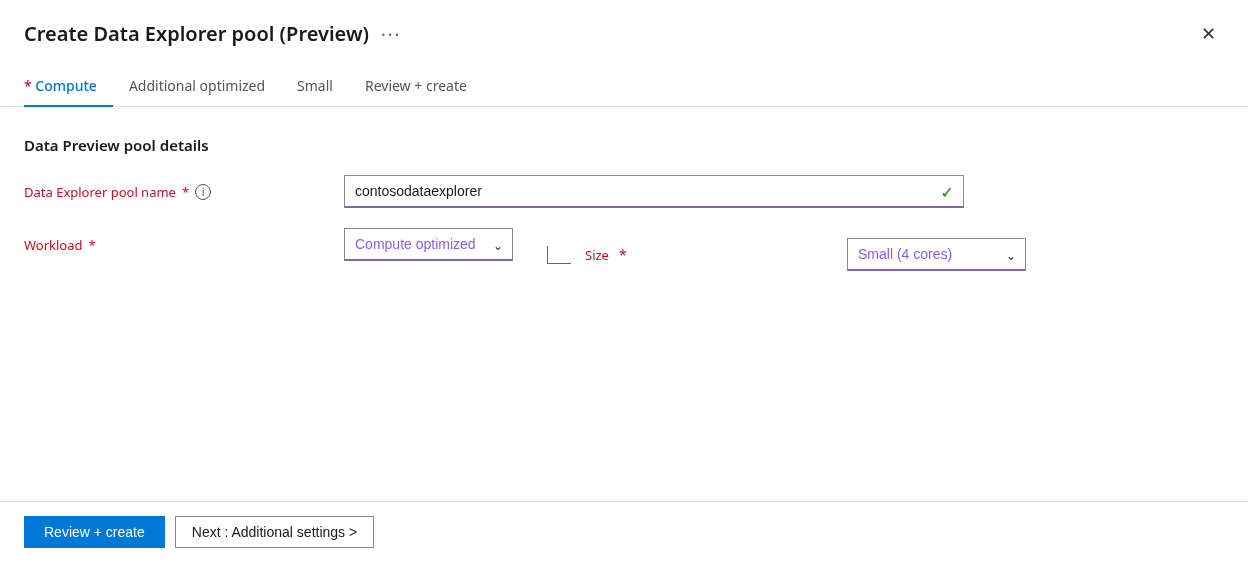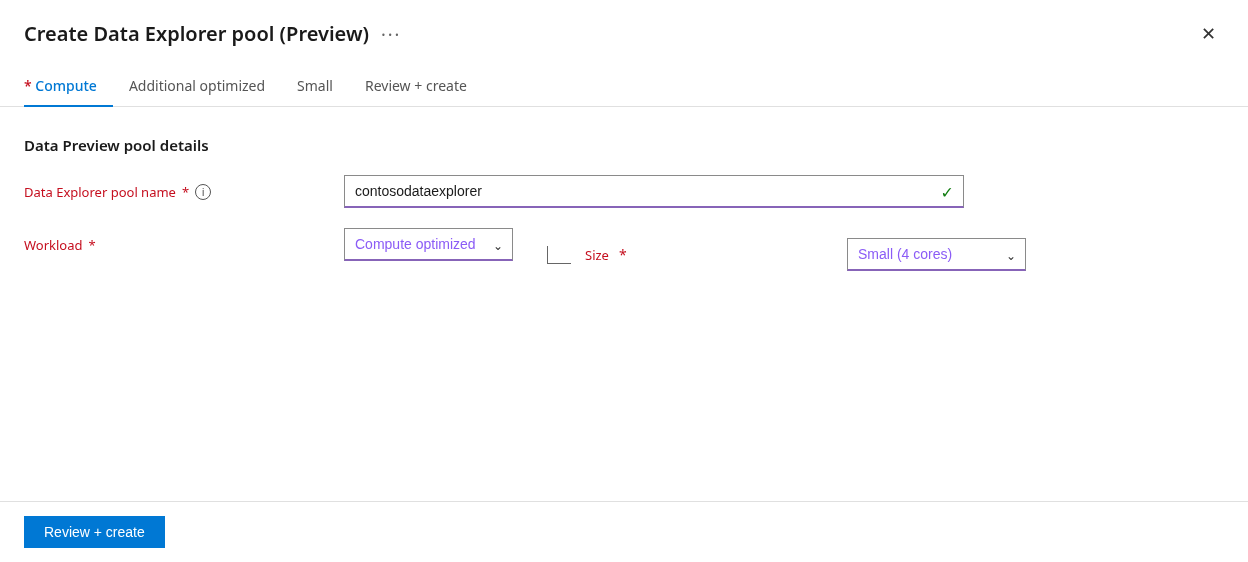--- a/index.html
+++ b/index.html
@@ -329,15 +329,16 @@
             </div>
           </div>
         </div>
       </div>
     </div>
 
   </div>
 
   <div class="dialog-footer">
     <button class="btn-primary">Review + create</button>
+    <button class="btn-secondary">Next : Additional settings &gt;</button>
   </div>
 
 </div>
 
 </body></html>

